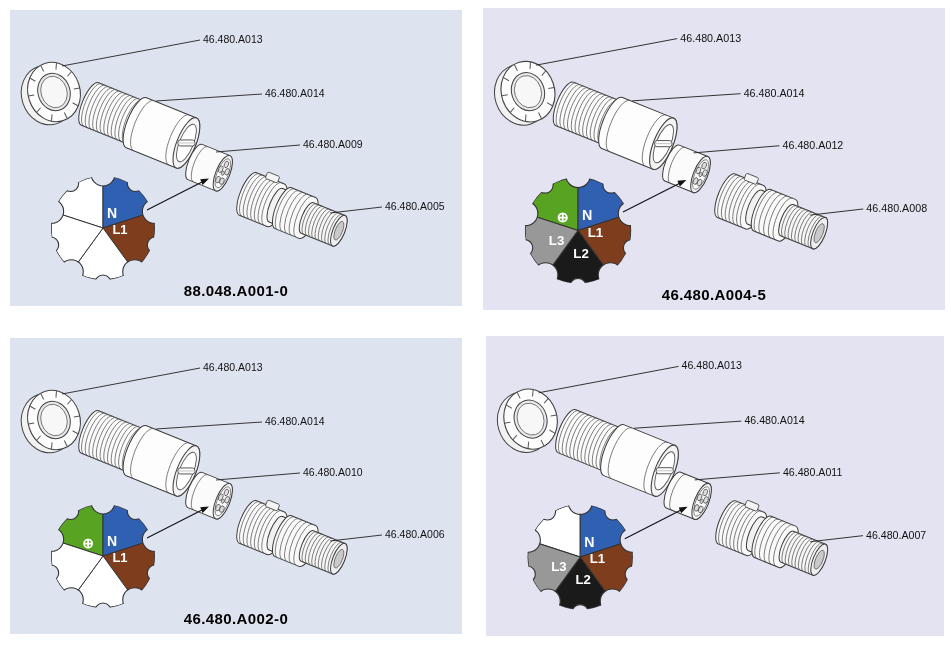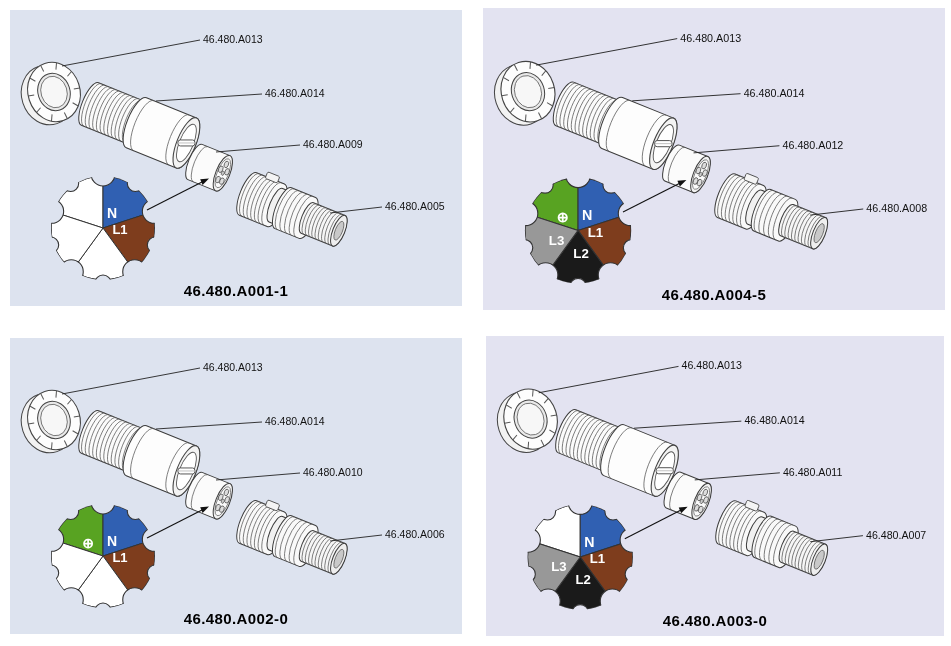--- a/index.html
+++ b/index.html
@@ -151,21 +151,21 @@
           <line x1="52" y1="56" x2="190" y2="30" stroke="#222" stroke-width="0.9"></line>
           <text x="193" y="33" font-size="10.5" fill="#111">46.480.A013</text>
           <line x1="146" y1="91" x2="252" y2="84" stroke="#222" stroke-width="0.9"></line>
           <text x="255" y="87" font-size="10.5" fill="#111">46.480.A014</text>
           <line x1="206" y1="142" x2="290" y2="135" stroke="#222" stroke-width="0.9"></line>
           <text x="293" y="138" font-size="10.5" fill="#111">46.480.A009</text>
           <line x1="320" y1="203" x2="372" y2="197" stroke="#222" stroke-width="0.9"></line>
           <text x="375" y="200" font-size="10.5" fill="#111">46.480.A005</text>
         </svg>
       </div>
-    <div class="caption">46.480.A001-1</div>
+    <div class="caption">88.048.A001-0</div>
   </section>
 
   <section class="panel right-col" style="left:483px;top:8px;width:462px;height:302px">
     <div class="drawing">
         <svg viewBox="0 0 452 296" preserveAspectRatio="none">
           <g transform="translate(44,82) rotate(-18)">
             <ellipse cx="-7" cy="1" rx="26" ry="30" fill="#f2f2f2" stroke="#444" stroke-width="1"></ellipse>
             <ellipse cx="0" cy="0" rx="26" ry="30" fill="#fdfdfd" stroke="#444" stroke-width="1.1"></ellipse>
             <ellipse cx="0" cy="0" rx="16" ry="19" fill="#e9e9e9" stroke="#444" stroke-width="1"></ellipse>
             <ellipse cx="0" cy="0" rx="13" ry="16" fill="#f7f7f7" stroke="#666" stroke-width="0.8"></ellipse>
@@ -583,16 +583,15 @@
           <line x1="52" y1="56" x2="190" y2="30" stroke="#222" stroke-width="0.9"></line>
           <text x="193" y="33" font-size="10.5" fill="#111">46.480.A013</text>
           <line x1="146" y1="91" x2="252" y2="84" stroke="#222" stroke-width="0.9"></line>
           <text x="255" y="87" font-size="10.5" fill="#111">46.480.A014</text>
           <line x1="206" y1="142" x2="290" y2="135" stroke="#222" stroke-width="0.9"></line>
           <text x="293" y="138" font-size="10.5" fill="#111">46.480.A011</text>
           <line x1="320" y1="203" x2="372" y2="197" stroke="#222" stroke-width="0.9"></line>
           <text x="375" y="200" font-size="10.5" fill="#111">46.480.A007</text>
         </svg>
       </div>
-    <div class="caption">46.480.A003-0</div>
   </section>
 
 </div>
 
 </body></html>

